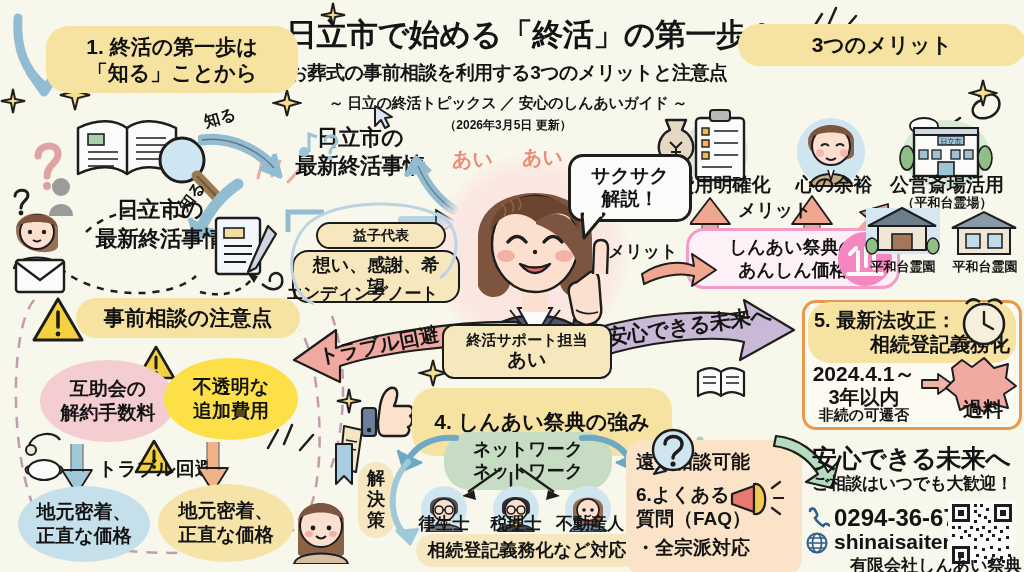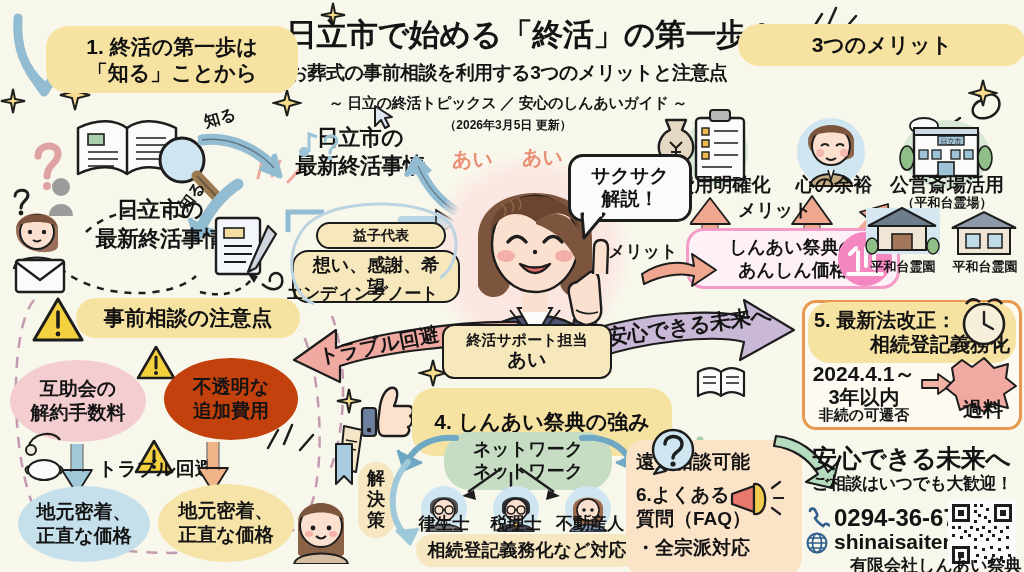--- a/index.html
+++ b/index.html
@@ -399,27 +399,27 @@
     <circle cx="26" cy="38" r="2.4" fill="#1d1d1d"></circle>
   </svg>
   <div class="abs pill-yellow nw" style="left:76px;top:298px;width:200px;font-size:21px;padding:7px 12px;">事前相談の注意点</div>
 
   <svg class="abs" style="left:136px;top:344px;" width="40" height="38">
     <path d="M20 3 L38 34 L2 34 Z" fill="#f4d23f" stroke="#1d1d1d" stroke-width="2.6" stroke-linejoin="round"></path>
     <path d="M20 13 L20 24" stroke="#1d1d1d" stroke-width="3" stroke-linecap="round"></path>
     <circle cx="20" cy="29" r="2" fill="#1d1d1d"></circle>
   </svg>
 
-  <div class="abs ell" style="left:10px;top:360px;width:136px;height:82px;background:#f4cdd0;font-size:19px;">
+  <div class="abs ell" style="left:40px;top:360px;width:136px;height:82px;background:#f4cdd0;font-size:19px;">
     <div>
       <div>互助会の</div>
       <div>解約手数料</div>
     </div>
   </div>
-  <div class="abs ell" style="left:164px;top:358px;width:134px;height:82px;background:#c2410c;font-size:19px;">
+  <div class="abs ell" style="left:164px;top:358px;width:134px;height:82px;background:#fde047;font-size:19px;">
     <div>
       <div>不透明な</div>
       <div>追加費用</div>
     </div>
   </div>
 
   <svg class="abs" style="left:134px;top:438px;" width="40" height="38">
     <path d="M20 3 L38 34 L2 34 Z" fill="#f4d23f" stroke="#1d1d1d" stroke-width="2.6" stroke-linejoin="round"></path>
     <path d="M20 13 L20 24" stroke="#1d1d1d" stroke-width="3" stroke-linecap="round"></path>
     <circle cx="20" cy="29" r="2" fill="#1d1d1d"></circle>

